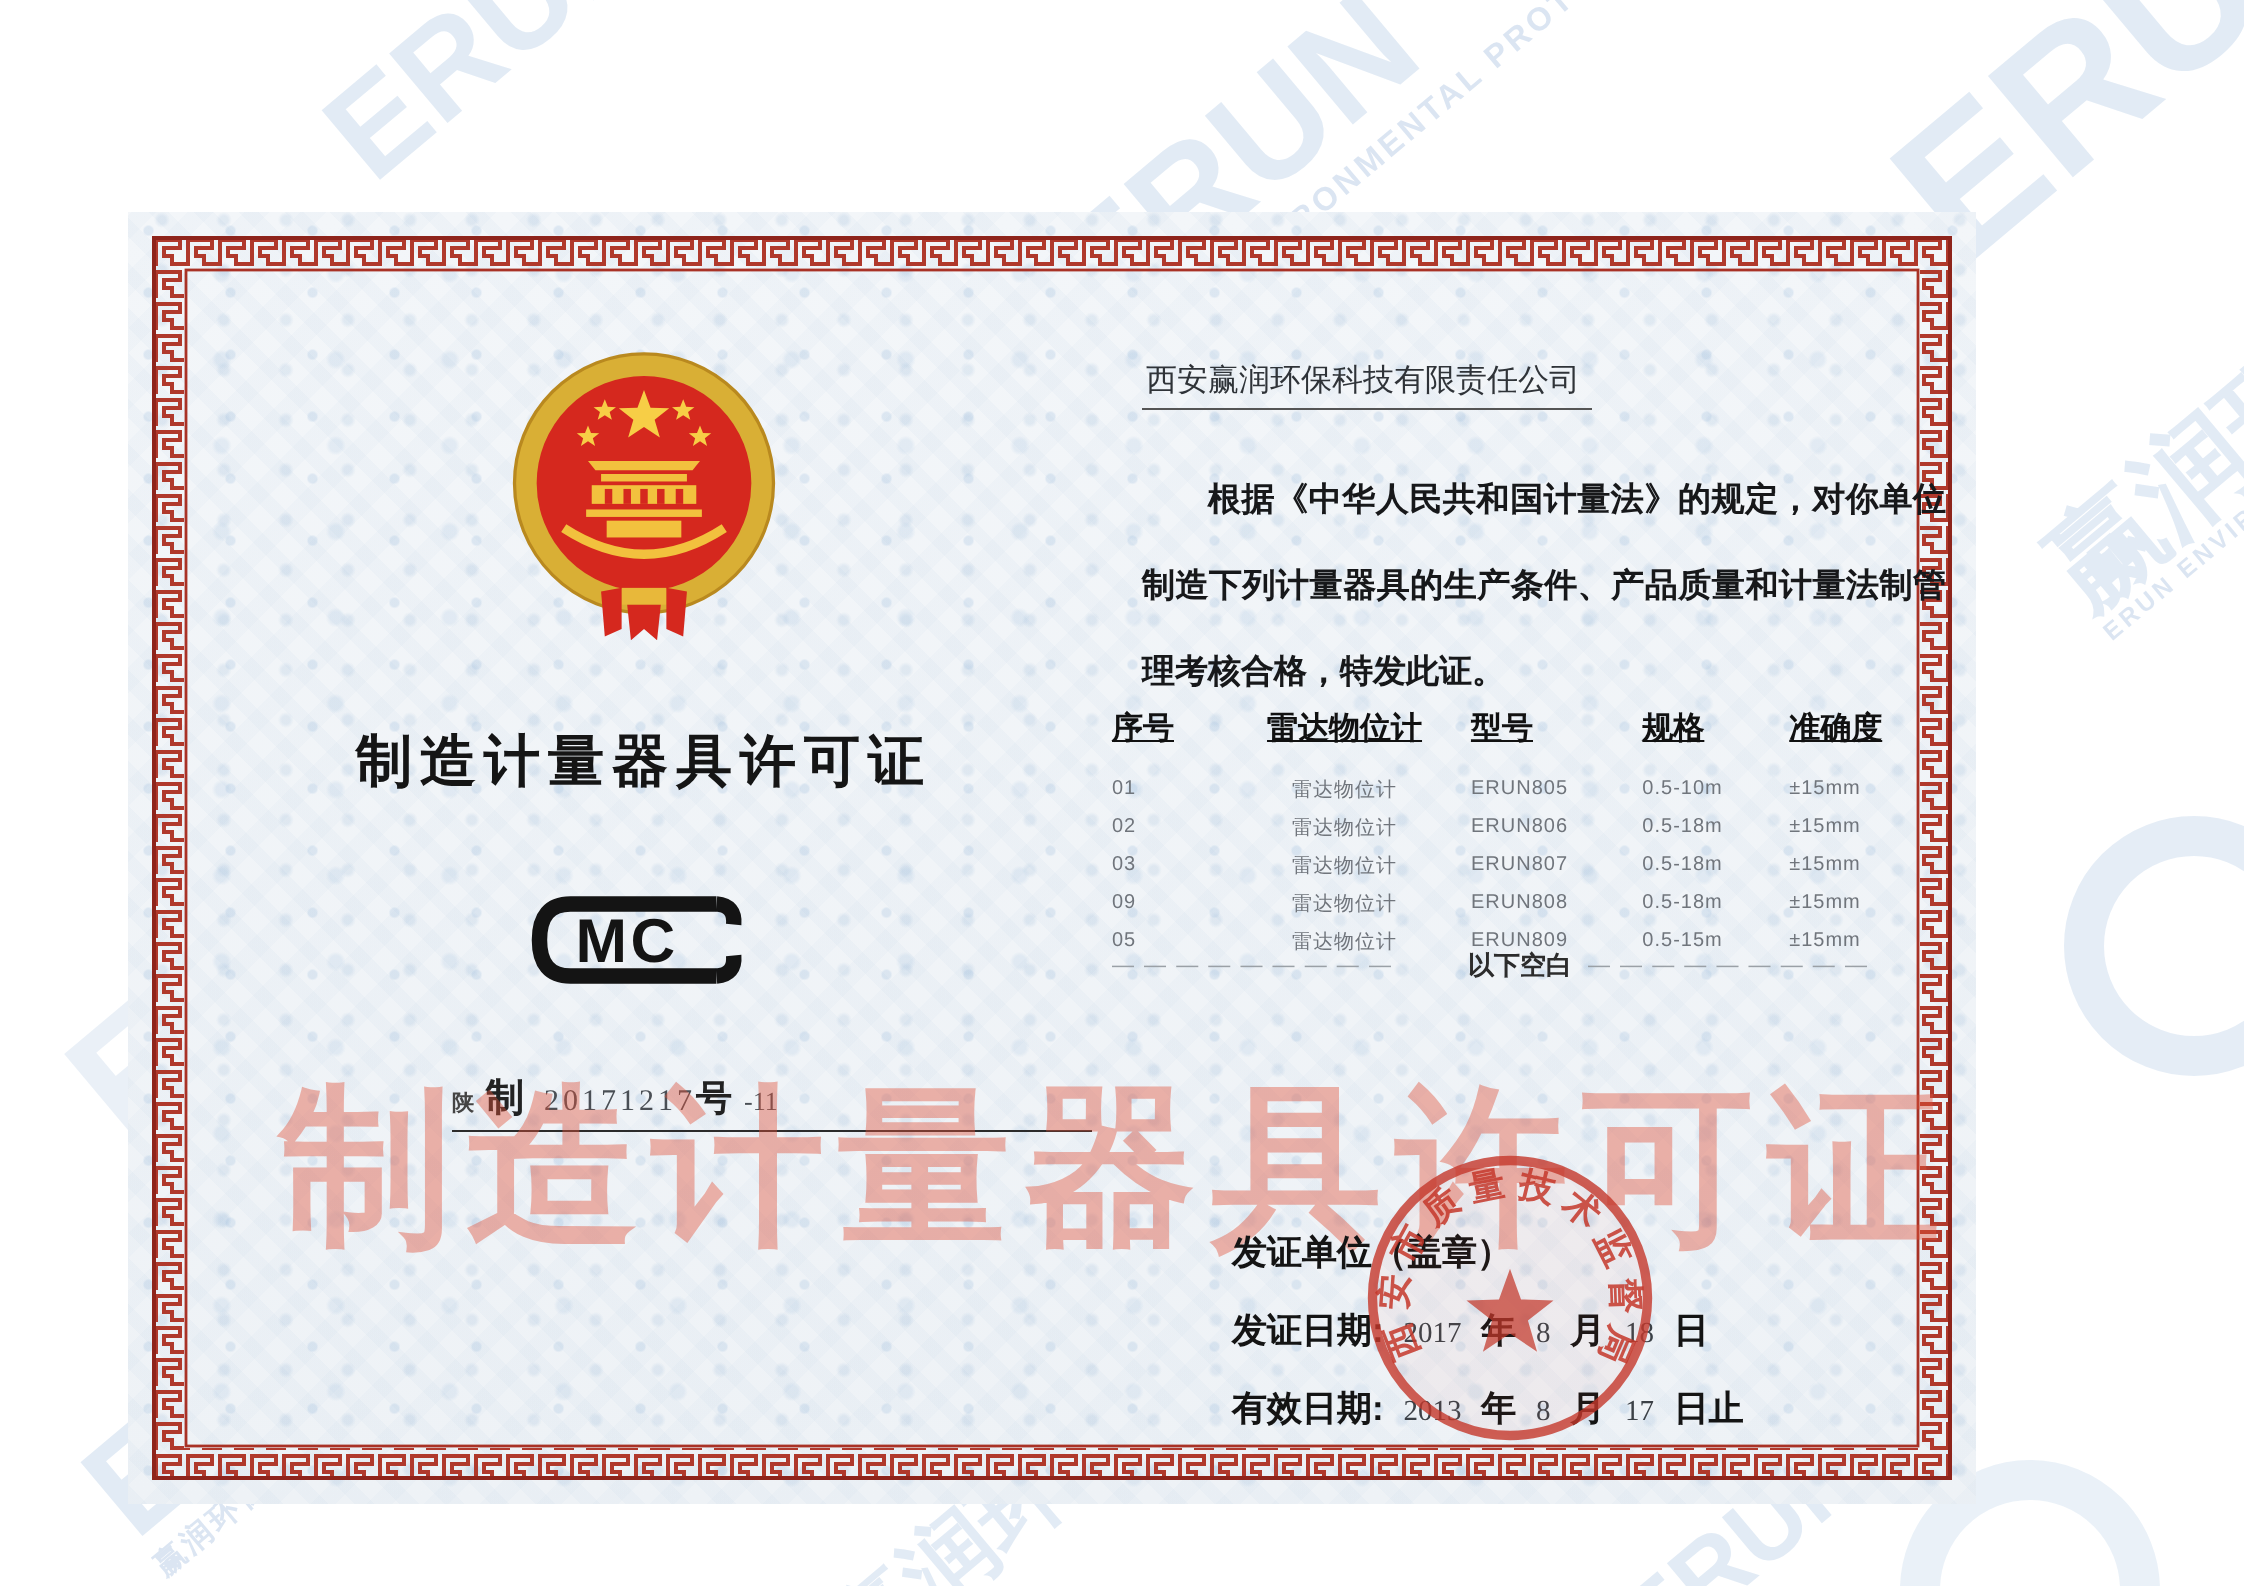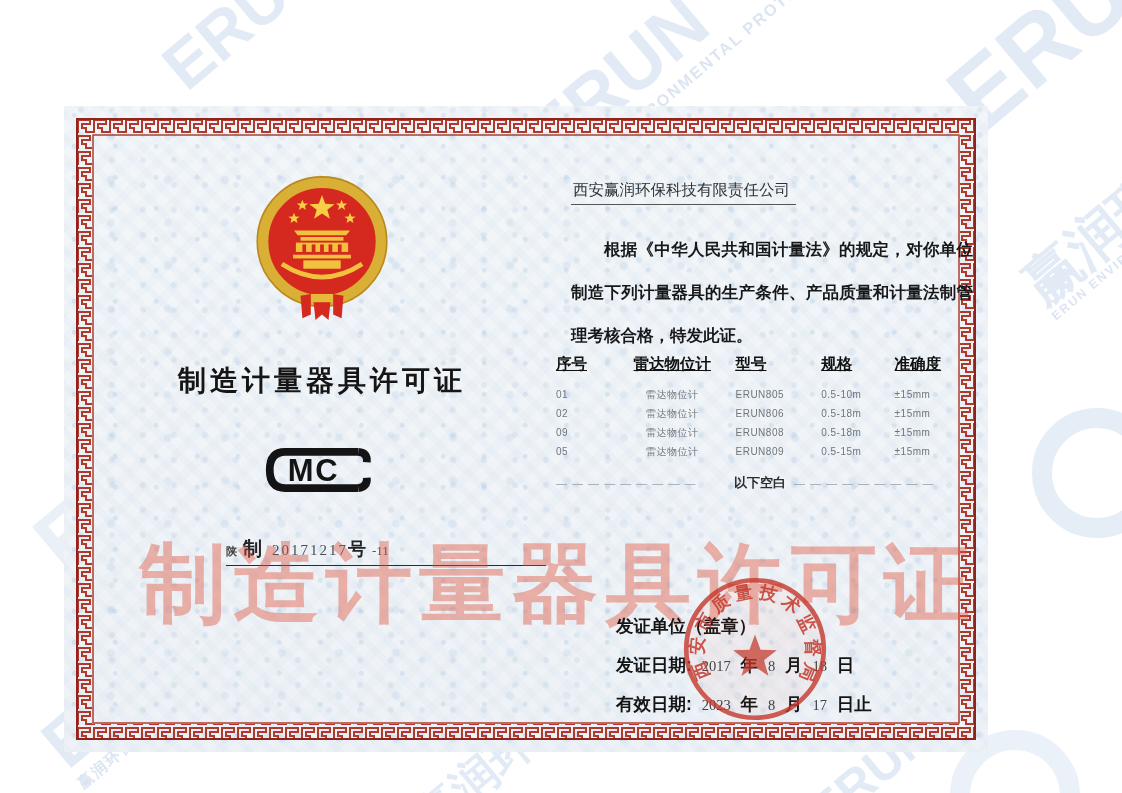--- a/index.html
+++ b/index.html
@@ -169,20 +169,27 @@
           <td>±15mm</td>
         </tr>
         <tr>
           <td>02</td>
           <td class="c">雷达物位计</td>
           <td>ERUN806</td>
           <td>0.5-18m</td>
           <td>±15mm</td>
         </tr>
         <tr>
+          <td>03</td>
+          <td class="c">雷达物位计</td>
+          <td>ERUN807</td>
+          <td>0.5-18m</td>
+          <td>±15mm</td>
+        </tr>
+        <tr>
           <td>09</td>
           <td class="c">雷达物位计</td>
           <td>ERUN808</td>
           <td>0.5-18m</td>
           <td>±15mm</td>
         </tr>
         <tr>
           <td>05</td>
           <td class="c">雷达物位计</td>
           <td>ERUN809</td>
@@ -206,21 +213,21 @@
         <span>发证日期:</span>
         <span class="v">2017</span>
         <span>年</span>
         <span class="v">8</span>
         <span>月</span>
         <span class="v">18</span>
         <span>日</span>
       </div>
       <div class="row">
         <span>有效日期:</span>
-        <span class="v">2023</span>
+        <span class="v">2013</span>
         <span>年</span>
         <span class="v">8</span>
         <span>月</span>
         <span class="v">17</span>
         <span>日止</span>
       </div>
     </div>
 
     <svg class="seal" width="150" height="150" viewBox="0 0 144 144">
       <defs>

